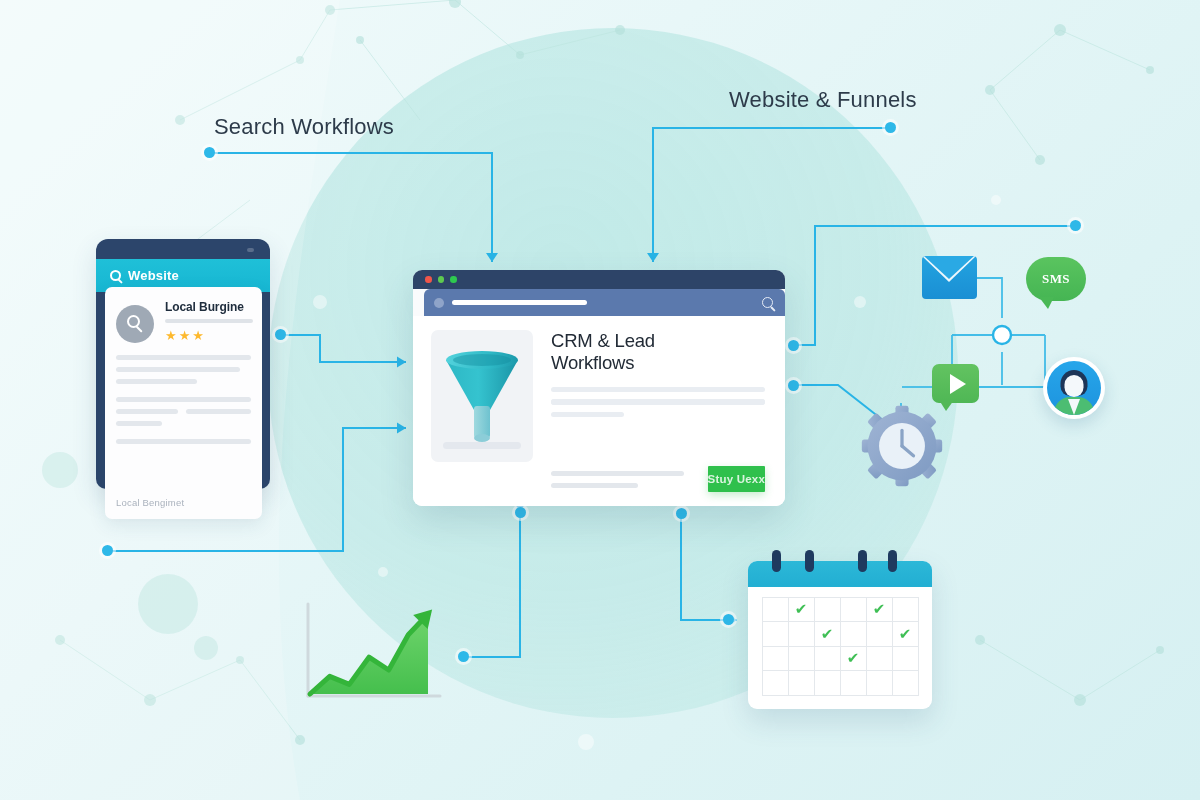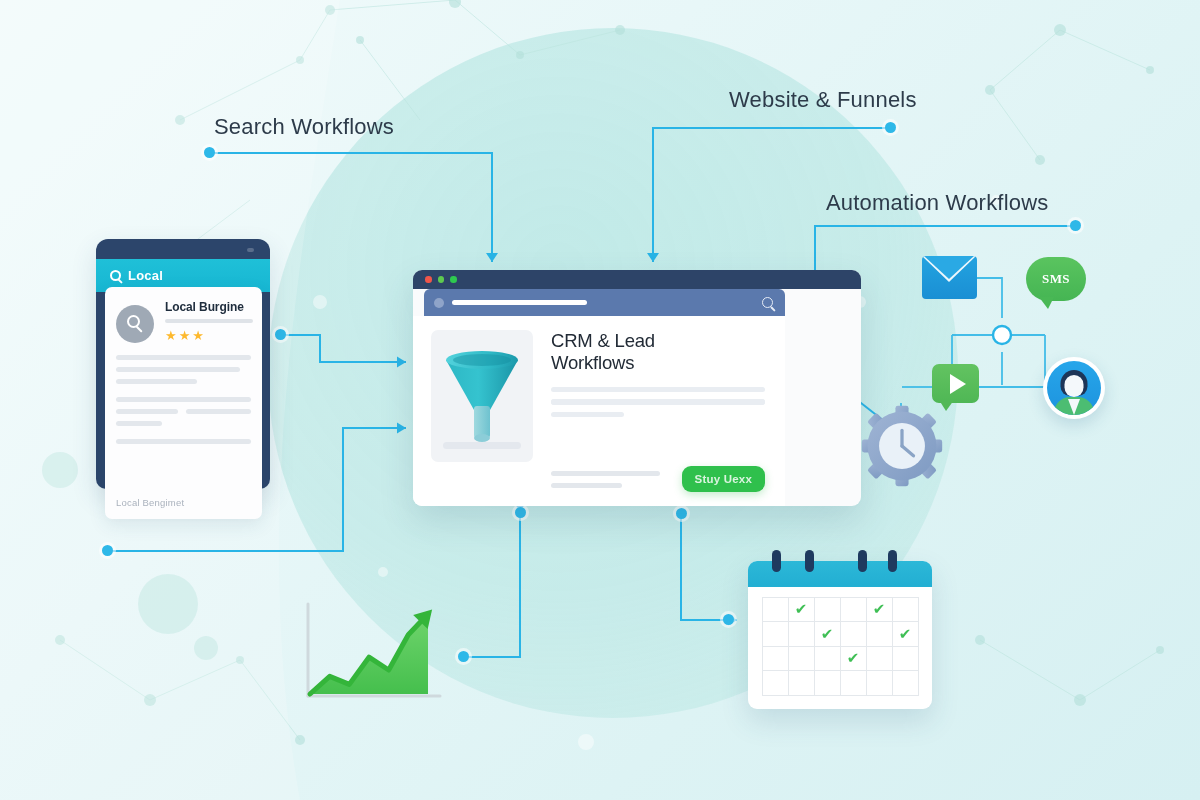--- a/index.html
+++ b/index.html
@@ -144,21 +144,21 @@
   .ln.row { display: flex; gap: 8px; background: none; height: 5px; }
   .sr-foot {
     position: absolute; left: 11px; bottom: 11px;
     font-size: 9.5px; color: #aab2bd; letter-spacing: .2px;
   }
 
   
   .browser {
     position: absolute;
     left: 413px; top: 270px;
-    width: 448px; height: 236px;
+    width: 372px; height: 236px;
     background: #fafbfc;
     border-radius: 9px;
     box-shadow: 0 14px 34px rgba(40,80,110,.15);
     overflow: hidden;
   }
   .br-titlebar {
     height: 19px; background: #2d4468;
     display: flex; align-items: center; gap: 6px;
     padding-left: 12px;
   }
@@ -204,22 +204,22 @@
   .crm-title {
     font-size: 18.5px; color: #222b36; line-height: 1.18;
     letter-spacing: -.2px; font-weight: 400;
   }
   .crm-lines { margin-top: 13px; display: flex; flex-direction: column; gap: 7px; }
   .crm-lines .ln { background: #e9edf2; height: 5.5px; }
   .crm-foot { margin-top: auto; display: flex; align-items: flex-end; gap: 12px; }
   .crm-foot-lines { flex: 1; display: flex; flex-direction: column; gap: 7px; padding-bottom: 4px; }
   .btn-green {
     background: #2fc04c; color: rgba(255,255,255,.82);
-    border: none; border-radius: 9px;
-    padding: 7px 13px; font-size: 11.5px; font-weight: 700;
+    border: none; border-radius: 1px;
+    padding: 7px 0; font-size: 11.5px; font-weight: 700;
     letter-spacing: .2px; cursor: pointer;
     font-family: inherit; white-space: nowrap;
     box-shadow: 0 3px 8px rgba(47,192,76,.28);
   }
 
   
   .icon-abs { position: absolute; }
 
   .mail-icon {
     left: 922px; top: 256px; width: 55px; height: 43px;
@@ -461,28 +461,27 @@
   <div class="node-dot" style="left:788px;  top:340px;"></div>
   <div class="node-dot" style="left:788px;  top:380px;"></div>
   <div class="node-dot" style="left:893px;  top:427px;"></div>
   <div class="node-dot" style="left:676px;  top:508px;"></div>
   <div class="node-dot" style="left:515px;  top:507px;"></div>
   <div class="node-dot" style="left:458px;  top:651px;"></div>
   <div class="node-dot" style="left:723px;  top:614px;"></div>
 
   <div class="label label-search">Search Workflows</div>
   <div class="label label-website">Website &amp; Funnels</div>
-  <div class="label label-auto">Automation Workflows</div>
 
   <div class="search-card">
     <div class="notch"></div>
 
     <div class="search-bar">
       <span class="mag"></span>
-      <span class="search-bar-text">Local</span>
+      <span class="search-bar-text">Website</span>
     </div>
 
     <div class="search-sheet">
       <div class="sr-head">
         <div class="sr-avatar">
           <span class="mag2"></span>
         </div>
         <div class="sr-head-txt">
           <div class="sr-title">Local Burgine</div>
           <div class="sr-sub"></div>

